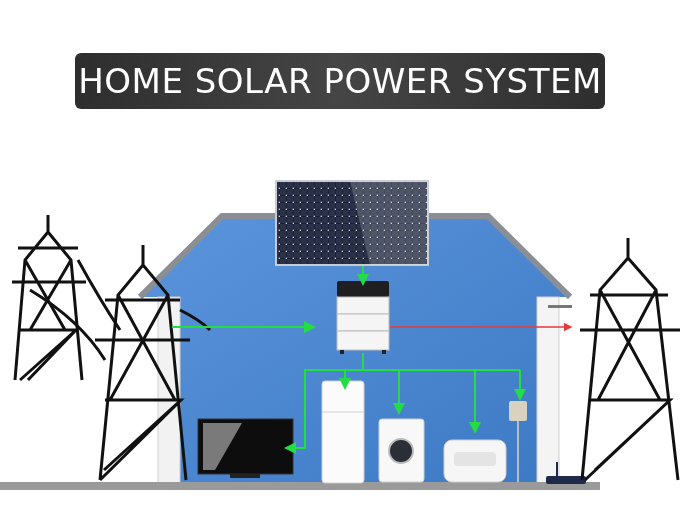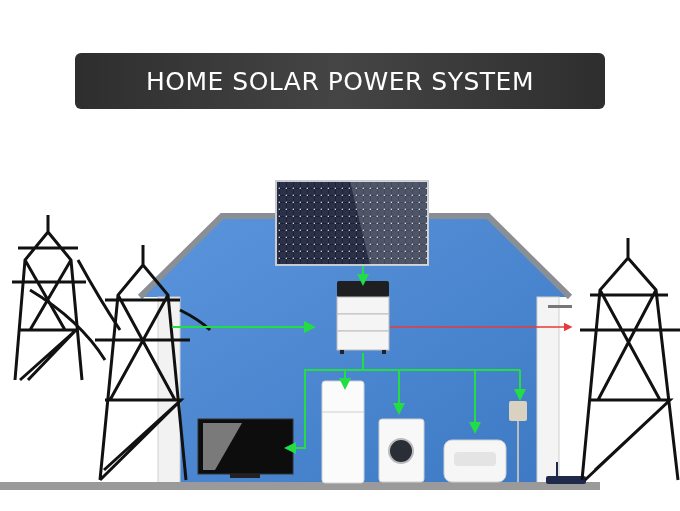--- a/index.html
+++ b/index.html
@@ -2,21 +2,21 @@
 <html><head>
 <meta charset="utf-8">
 <style>
   html, body { margin:0; padding:0; }
   body { width:680px; height:511px; background:#ffffff; position:relative; overflow:hidden; font-family:"DejaVu Sans", sans-serif; }
   .title-banner {
     position:absolute; left:75px; top:53px; width:530px; height:56px;
     background:linear-gradient(90deg,#2e2e2e 0%,#454545 50%,#2e2e2e 100%);
     border-radius:6px; display:flex; align-items:center; justify-content:center;
   }
-  .title-text { color:#ffffff; font-family:"DejaVu Sans", sans-serif; font-size:25px; letter-spacing:0.5px; }
+  .title-text { color:#ffffff; font-family:"DejaVu Sans", sans-serif; font-size:34px; letter-spacing:0.5px; }
   svg.scene { position:absolute; left:0; top:0; }
 </style>
 </head>
 <body>
 
 <div class="title-banner">
   <span class="title-text">HOME SOLAR POWER SYSTEM</span>
 </div>
 
 <svg class="scene" width="680" height="511" viewBox="0 0 680 511">

